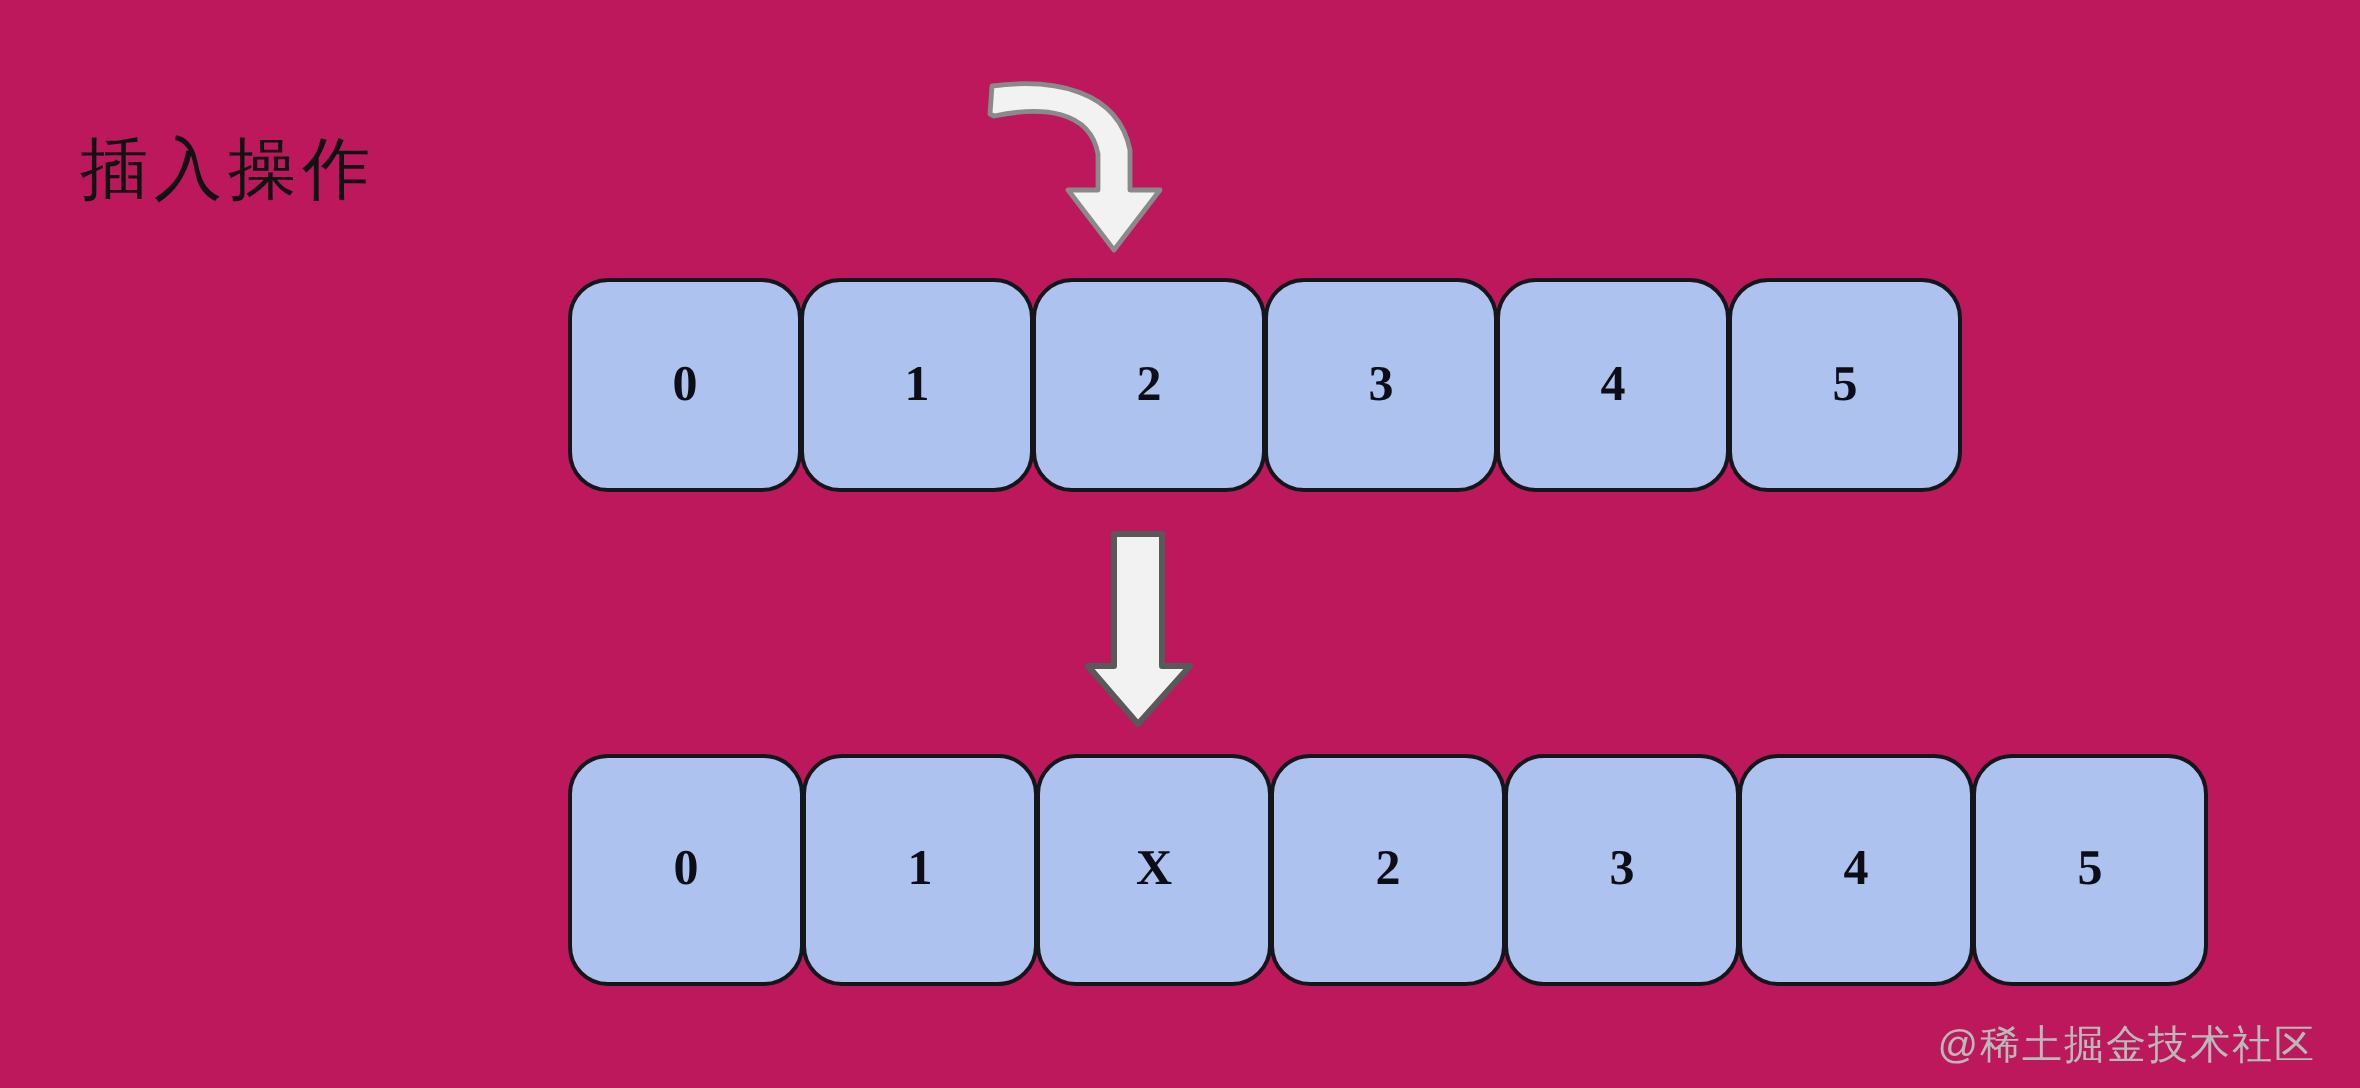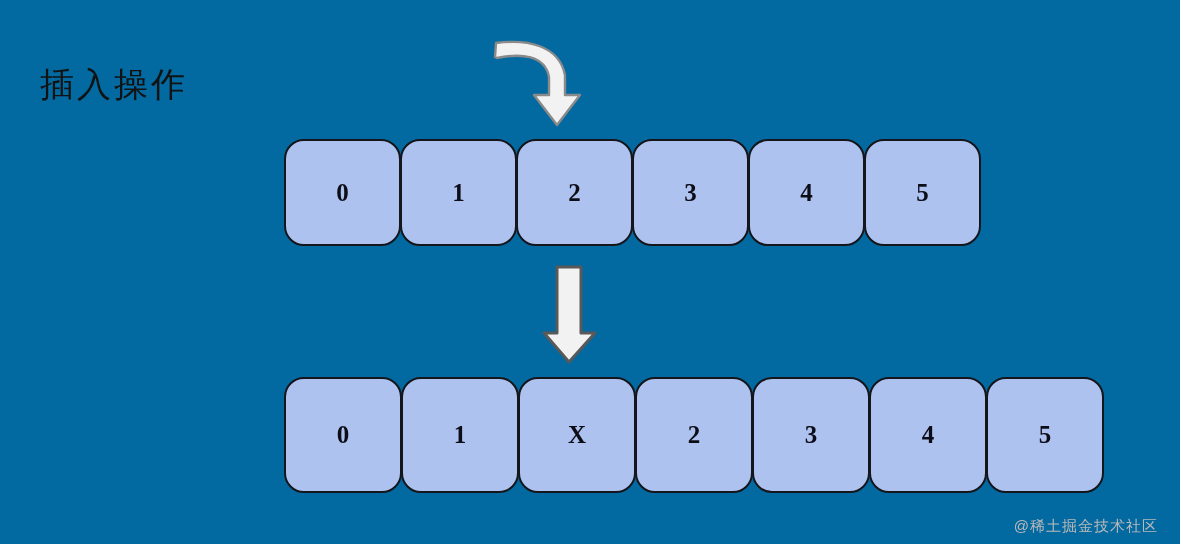--- a/index.html
+++ b/index.html
@@ -10,21 +10,21 @@
     width: 1180px;
     height: 544px;
     background: #ffffff;
     font-family: "Liberation Serif", "DejaVu Serif", serif;
     overflow: hidden;
   }
   #canvas {
     position: relative;
     width: 1180px;
     height: 544px;
-    background: #0369a1;
+    background: #be185d;
   }
 
   
   .title {
     position: absolute;
     left: 40px;
     top: 62px;
     font-family: "Liberation Serif", "DejaVu Serif", serif;
     font-size: 34px;
     letter-spacing: 3px;
@@ -85,21 +85,21 @@
     height: 116px;
     margin-right: -1px;
   }
 
   
   .watermark {
     position: absolute;
     right: 22px;
     bottom: 8px;
     font-family: "Liberation Sans", "DejaVu Sans", sans-serif;
-    font-size: 15px;
+    font-size: 20px;
     color: #b9b9b9;
     letter-spacing: 1px;
     white-space: nowrap;
   }
 </style>
 </head>
 <body>
 
 <div id="canvas">
 

